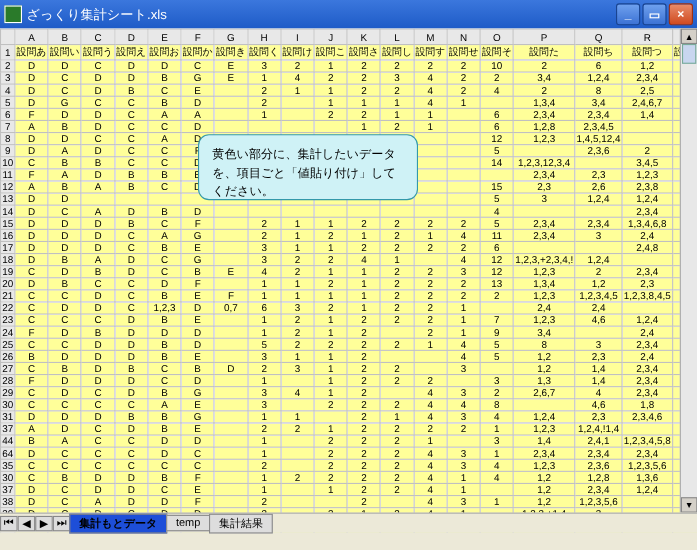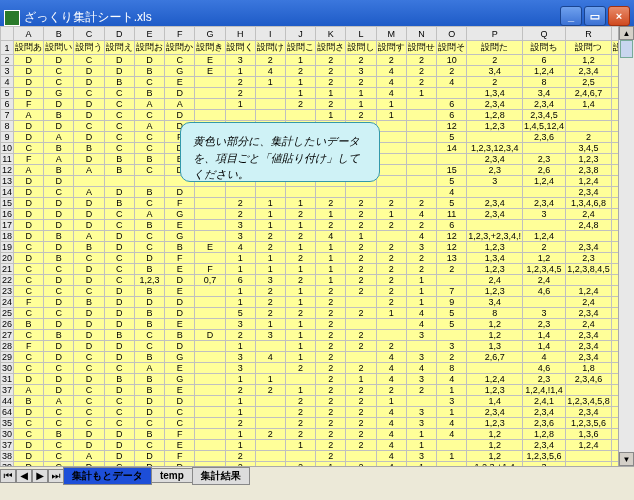--- a/index.html
+++ b/index.html
@@ -1,35 +1,35 @@
 <!DOCTYPE html>
 <html><head>
 <meta charset="utf-8">
 <style>
 * { box-sizing: border-box; margin: 0; padding: 0; }
 body { font-family: "MS PGothic", sans-serif; font-size: 11px; background: #ece9d8; overflow: hidden; width: 634px; height: 500px; }
-.titlebar { height: 26px; background: linear-gradient(#3b77dd, #1e5bc7); display: flex; align-items: flex-end; padding: 0 4px; color: #fff; }
+.titlebar { height: 26px; background: linear-gradient(#3b77dd, #1e5bc7); display: flex; align-items: center; padding: 0 4px; color: #fff; }
 .titlebar .icon { width: 16px; height: 16px; margin-right: 4px; background: #2a7a2a; border: 1px solid #fff; display: inline-block; }
 .titlebar .title { flex: 1; font-size: 12px; }
 .winbtns { display: flex; gap: 2px; }
 .winbtn { width: 22px; height: 20px; background: linear-gradient(#6fa1ee,#3c72d4); border: 1px solid #1a4490; border-radius: 3px; color: #fff; display: flex; align-items: center; justify-content: center; font-size: 11px; font-weight: bold; cursor: pointer; }
 .winbtn.close { background: linear-gradient(#e88b6a,#d04a1f); border-color: #a03010; }
 .sheet-area { position: relative; height: 458px; background: #fff; }
 .grid { position: absolute; inset: 0; overflow: hidden; }
 table { border-collapse: collapse; table-layout: fixed; }
 th, td { border: 1px solid #c0c0c0; height: 10.3px; text-align: center; font-size: 9px; white-space: nowrap; overflow: hidden; padding: 0 1px; }
 th { background: #e8e8e8; font-weight: normal; }
 .rowhdr { width: 22px; background: #e8e8e8; }
 .colhdr { height: 14px; }
 td.y { background: #ffff99; }
-.callout { position: absolute; left: 180px; top: 96px; width: 200px; height: 60px; background: #cff2f6; border: 1px solid #3399aa; border-radius: 10px; padding: 10px 12px; font-size: 11px; line-height: 1.5; z-index: 10; font-style: italic; }
+.callout { position: absolute; left: 180px; top: 96px; width: 200px; height: 60px; background: #cff2f6; border: 1px solid #3399aa; border-radius: 10px; padding: 10px 12px; font-size: 11px; line-height: 1.5; z-index: 10; }
 .tabs { position: absolute; bottom: 0; left: 0; height: 18px; width: 100%; background: #ece9d8; border-top: 1px solid #aaa; display: flex; align-items: center; font-size: 10px; }
 .tabnav { display: flex; }
 .tabnav span { width: 16px; height: 14px; border: 1px solid #888; background: #ddd; display: flex; align-items: center; justify-content: center; cursor: pointer; }
-.tab { padding: 1px 8px; border: 1px solid #888; background: #fff; margin-left: -1px; cursor: pointer; font-weight: bold; }
+.tab { padding: 1px 8px; border: 1px solid #888; background: #fff; margin-left: -1px; cursor: pointer; }
 .tab.active { background: #1d4ed8; font-weight: bold; }
 .tab.inactive { background: #ddd; }
 .vscroll { position: absolute; right: 0; top: 0; width: 16px; height: calc(100% - 18px); background: #e8e8e8; border-left: 1px solid #aaa; }
 .vscroll .thumb { position: absolute; left: 1px; top: 14px; width: 13px; height: 18px; background: #c8d6ef; border: 1px solid #7a9; }
 .vscroll .arr { position: absolute; left: 0; width: 15px; height: 14px; background: #d4d0c8; border: 1px solid #888; display:flex; align-items:center; justify-content:center; font-size:8px; }
 </style>
 </head>
 <body>
 
 <div class="titlebar">

